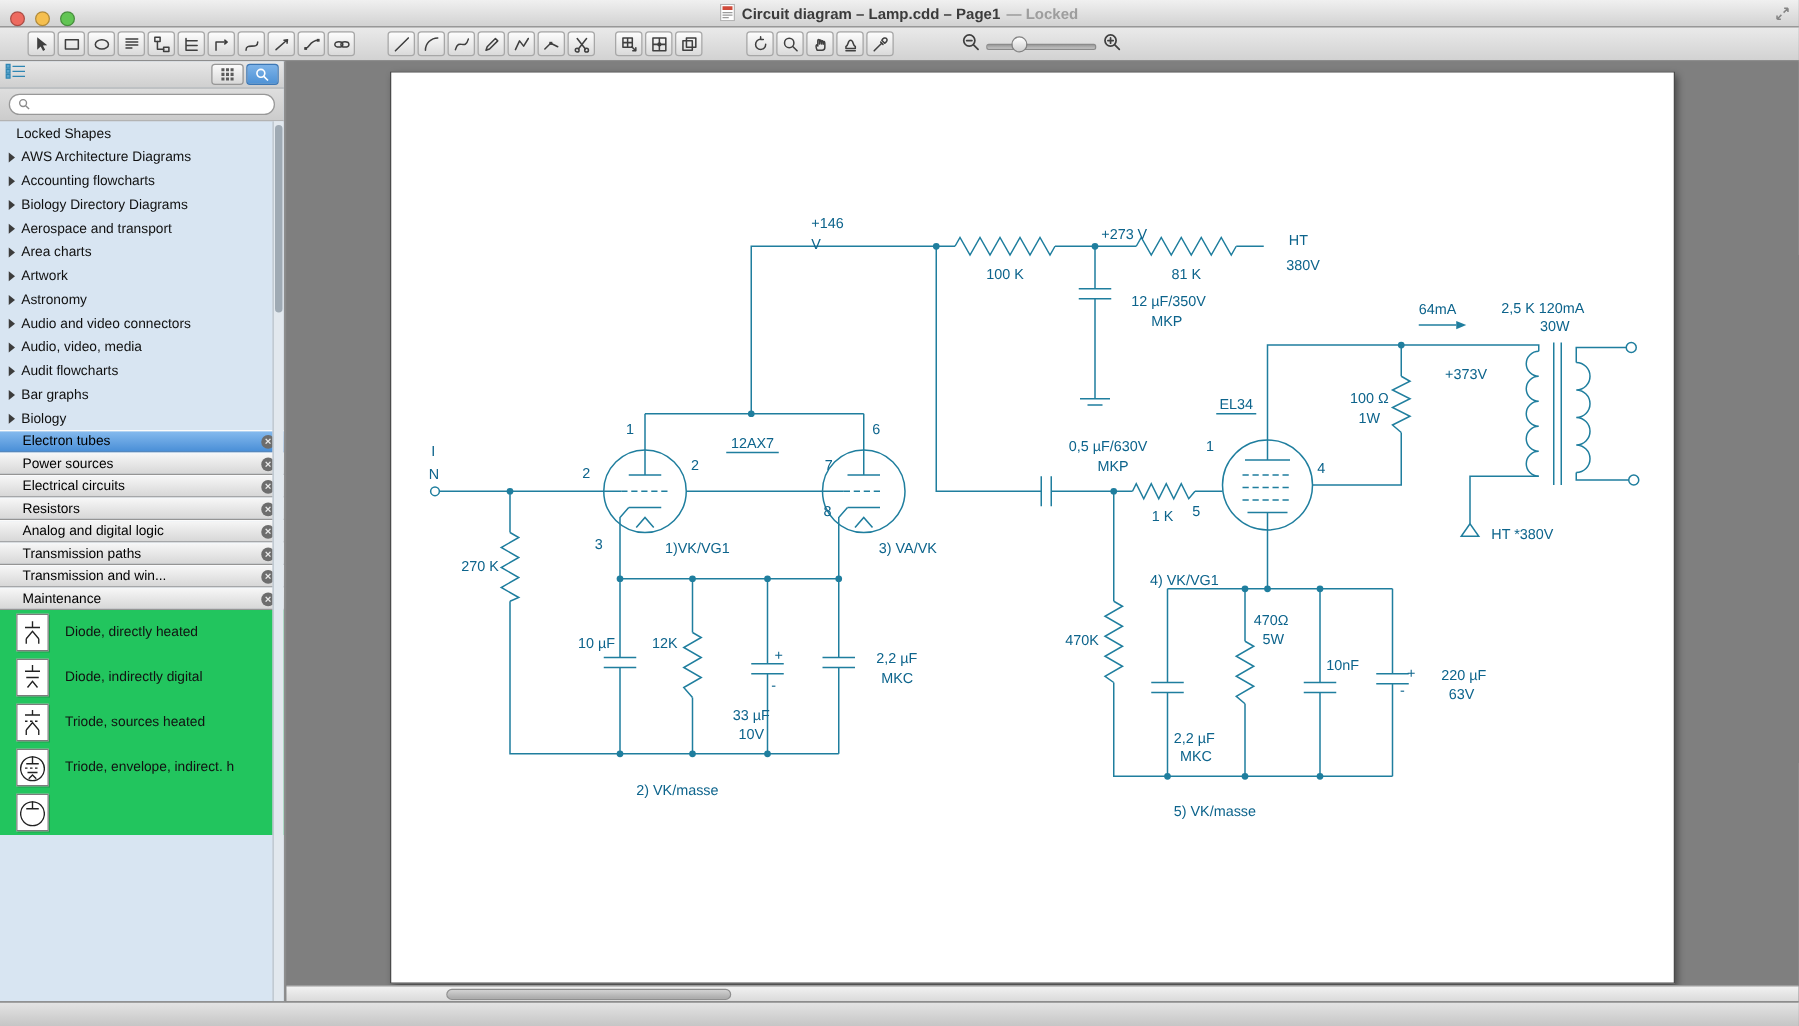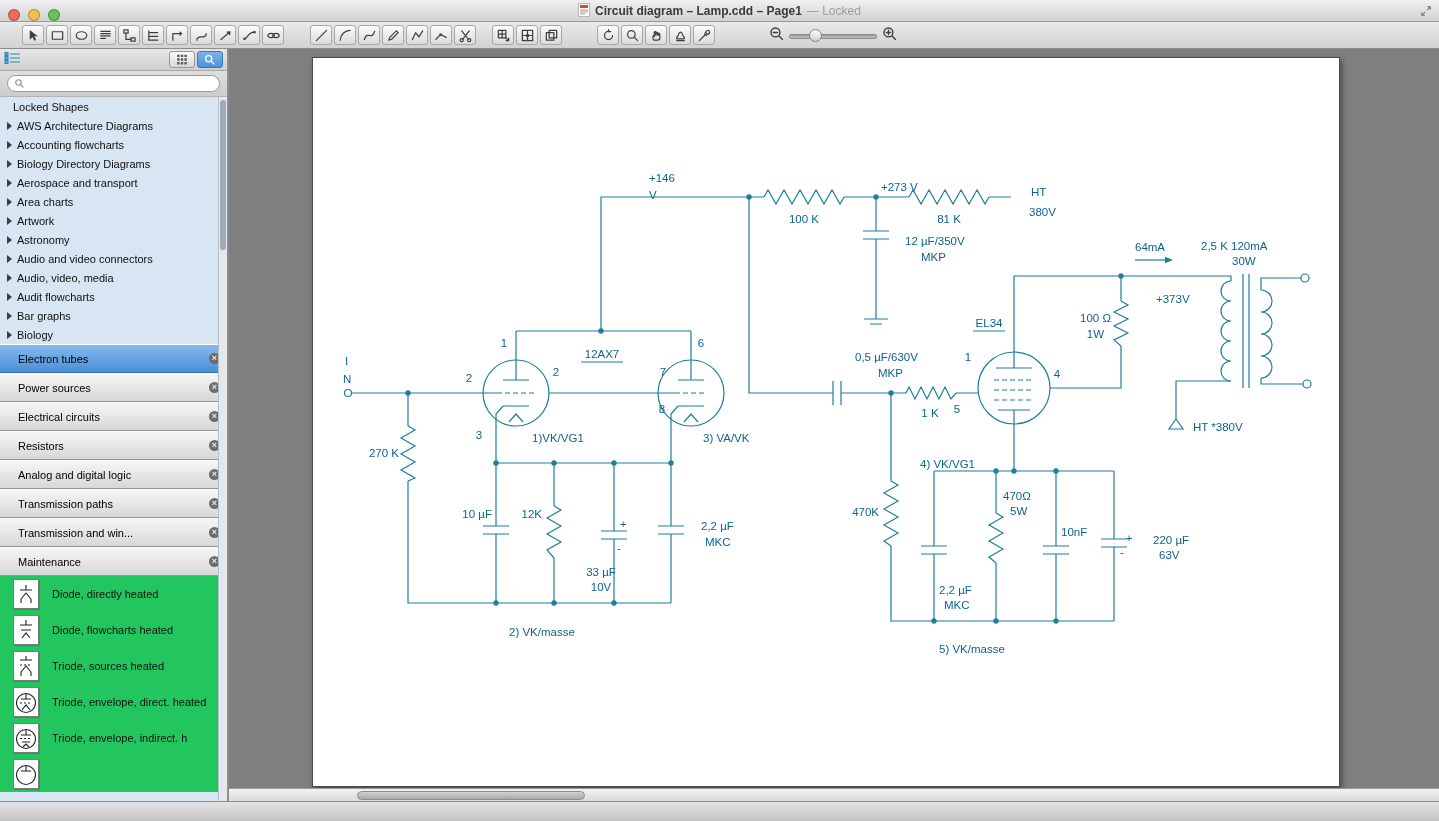--- a/index.html
+++ b/index.html
@@ -9,21 +9,21 @@
   
   .titlebar{position:absolute;left:0;top:0;width:100%;height:22px;
     background:linear-gradient(#f0f0f0,#d2d2d2);border-bottom:1px solid #979797;
     display:flex;align-items:flex-end;box-sizing:border-box}
   .tl{width:12px;height:12px;border-radius:50%;margin-left:8px;display:inline-block;
       box-sizing:border-box;border:1px solid rgba(0,0,0,.28)}
   .tl.red{background:#ee6b60}.tl.yellow{background:#f5bf4f}.tl.green{background:#62c554}
   .title-center{position:absolute;left:0;right:0;top:0;height:22px;display:flex;
     justify-content:center;align-items:center;gap:5px;font-size:12px;pointer-events:none}
   .title-text{color:#3b3b3b;font-weight:bold}
-  .title-locked{color:#9d9d9d;font-weight:normal}
+  .title-locked{color:#9d9d9d;font-weight:bold}
   .fullscreen{position:absolute;right:6px;top:4px}
 
   
   .toolbar{position:absolute;top:22px;left:0;width:100%;height:27px;
     background:linear-gradient(#eaeaea,#d2d2d2);border-bottom:1px solid #8d8d8d;box-sizing:border-box}
   .tb-group{position:absolute;top:3px;display:flex;gap:2px;align-items:center}
   .tb-btn{width:22px;height:20px;border:1px solid #a7a7a7;border-radius:3px;
     background:linear-gradient(#fdfdfd,#dadada);display:flex;align-items:center;
     justify-content:center;box-sizing:border-box}
   svg.ic{stroke:#3f3f3f;fill:none;stroke-width:1.3;stroke-linecap:round;stroke-linejoin:round}
@@ -45,21 +45,21 @@
   .sb-btn.active{background:linear-gradient(#7db3e8,#4e92d6);border-color:#3c77b5}
   .sb-search{height:26px;background:linear-gradient(#dedede,#cccccc);border-bottom:1px solid #b3b3b3;
     display:flex;align-items:center;padding:0 7px;box-sizing:border-box}
   .search-pill{flex:1;height:17px;background:#fff;border:1px solid #989898;border-radius:9px;
     display:flex;align-items:center;padding:0 6px;gap:4px;box-sizing:border-box}
   .search-pill input{border:none;outline:none;flex:1;font-size:11px;background:transparent;height:13px;font-family:"Liberation Sans",sans-serif}
   .lib-row{height:19px;display:flex;align-items:center;padding-left:7px;font-size:11px;color:#101010}
   .lib-row .lbl{white-space:nowrap}
   .tri{width:0;height:0;border-left:5px solid #3c3c3c;border-top:4px solid transparent;
     border-bottom:4px solid transparent;margin-right:5px;flex:none}
-  .sec-row{height:29px;box-sizing:border-box;display:flex;align-items:center;
+  .sec-row{height:18px;box-sizing:border-box;display:flex;align-items:center;
     padding:0 7px 0 18px;font-size:11px;color:#000;
     background:linear-gradient(#f6f6f6,#d7d7d7);border-top:1px solid #fbfbfb;border-bottom:1px solid #949494}
   .sec-row.sel{background:linear-gradient(#85baee,#4a8fd7);border-bottom-color:#3671b0}
   .close-badge{margin-left:auto;width:11px;height:11px;border-radius:50%;background:#6d6d6d;
     color:#ececec;font-size:9px;line-height:11px;text-align:center;font-weight:bold;flex:none}
   .close-badge::before{content:"×"}
   .sb-shapes{background:#22c55e}
   .shape-row{height:36px;display:flex;align-items:center}
   .shape-icon{width:26px;height:30px;margin-left:13px;background:#fff;border:1px solid #7c7c7c;
     display:flex;align-items:center;justify-content:center;box-sizing:border-box;
@@ -422,40 +422,30 @@
           </svg>
         </span>
       <span class="shape-lbl">Diode, directly heated</span>
       </div>
     <div class="shape-row">
       <span class="shape-icon">
           <svg width="20" height="24" viewBox="0 0 20 24">
             <path d="M4,7 H16 M10,7 V2 M5,12 H15 M6,20 L10,15 L14,20"></path>
           </svg>
         </span>
-      <span class="shape-lbl">Diode, flowcharts heated</span>
+      <span class="shape-lbl">Diode, indirectly digital</span>
       </div>
     <div class="shape-row">
       <span class="shape-icon">
           <svg width="20" height="24" viewBox="0 0 20 24">
             <path d="M4,6 H16 M10,6 V2 M5,18 L10,12 L15,18 M5,18 V22 M15,18 V22"></path>
             <path d="M4,11 H16" stroke-dasharray="2 2"></path>
           </svg>
         </span>
       <span class="shape-lbl">Triode, sources heated</span>
-      </div>
-    <div class="shape-row">
-      <span class="shape-icon">
-          <svg width="20" height="24" viewBox="0 0 20 24">
-            <circle cx="10" cy="13" r="9.5"></circle>
-            <path d="M5,9 H15 M10,9 V3 M6,20 L10,15 L14,20"></path>
-            <path d="M4,13 H16" stroke-dasharray="2 2"></path>
-          </svg>
-        </span>
-      <span class="shape-lbl">Triode, envelope, direct. heated</span>
       </div>
     <div class="shape-row">
       <span class="shape-icon">
           <svg width="20" height="24" viewBox="0 0 20 24">
             <circle cx="10" cy="13" r="9.5"></circle>
             <path d="M5,9 H15 M10,9 V3 M6,16 H14 M7,21 L10,18 L13,21"></path>
             <path d="M4,12.5 H16" stroke-dasharray="2 2"></path>
           </svg>
         </span>
       <span class="shape-lbl">Triode, envelope, indirect. h</span>

